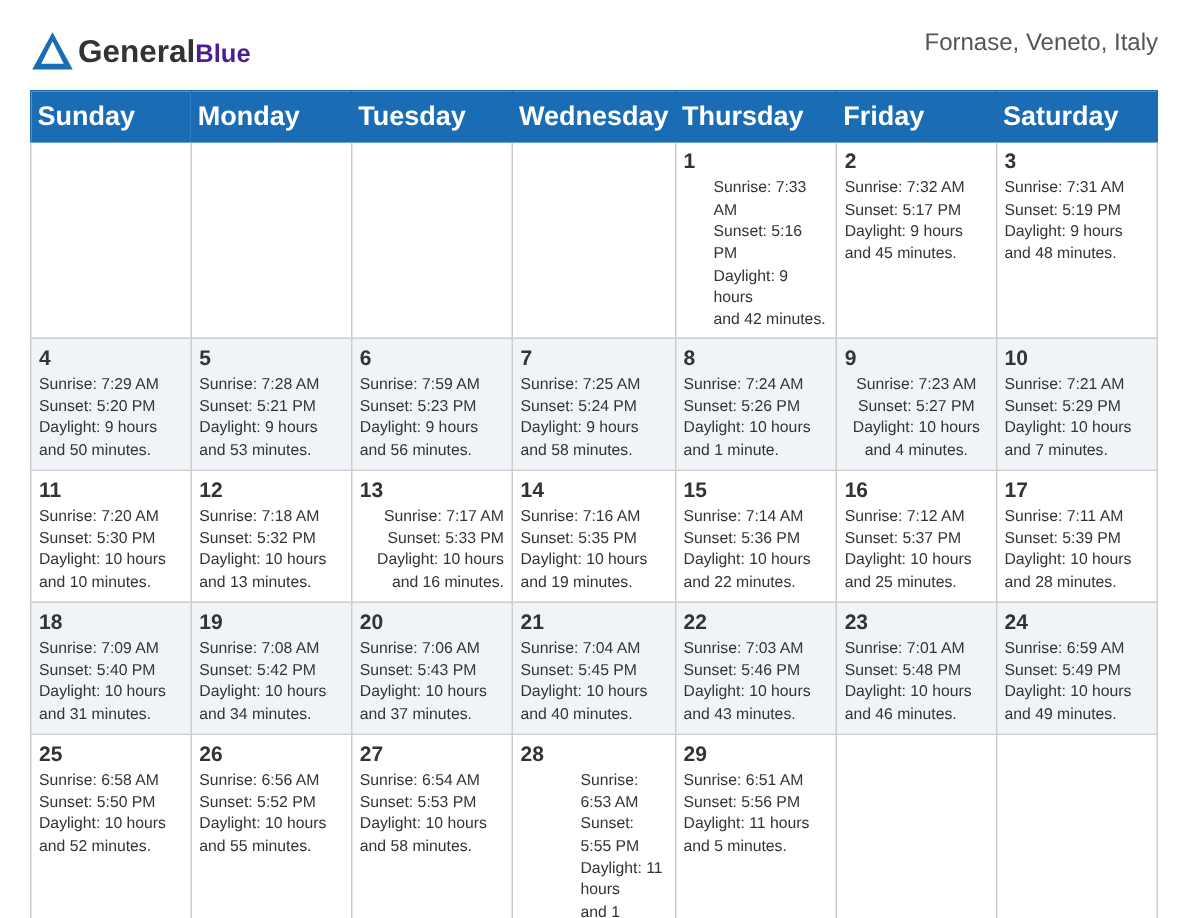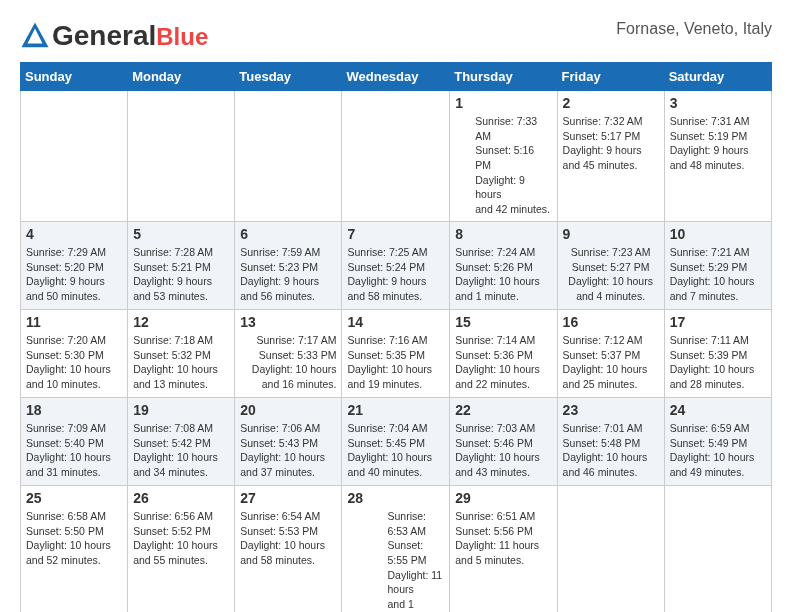--- a/index.html
+++ b/index.html
@@ -14,28 +14,28 @@
       display: flex;
       justify-content: space-between;
       align-items: flex-start;
       margin-bottom: 10px;
     }
     .logo {
       display: flex;
       align-items: center;
     }
     .logo-text-general {
-      font-size: 28px;
+      font-size: 21px;
       font-weight: bold;
       color: #333;
     }
     .logo-text-blue {
-      font-size: 24px;
-      font-weight: bold;
-      color: #ef4444;
+      font-size: 17px;
+      font-weight: bold;
+      color: #4c1d95;
     }
     .logo-icon {
       width: 30px;
       height: 30px;
       margin-right: 2px;
     }
     .title-area {
       text-align: right;
     }
     .month-title {
@@ -50,21 +50,21 @@
     .calendar {
       width: 100%;
       border-collapse: collapse;
       font-size: 11px;
     }
     .calendar thead th {
       background-color: #1a6db5;
       color: #fff;
       padding: 6px 4px;
       text-align: left;
-      font-size: 13px;
+      font-size: 18px;
       font-weight: bold;
       border: 1px solid #1a6db5;
     }
     .calendar tbody td {
       border: 1px solid #ccc;
       vertical-align: top;
       padding: 4px 5px;
       height: 88px;
       width: 108px;
       background: #fff;

